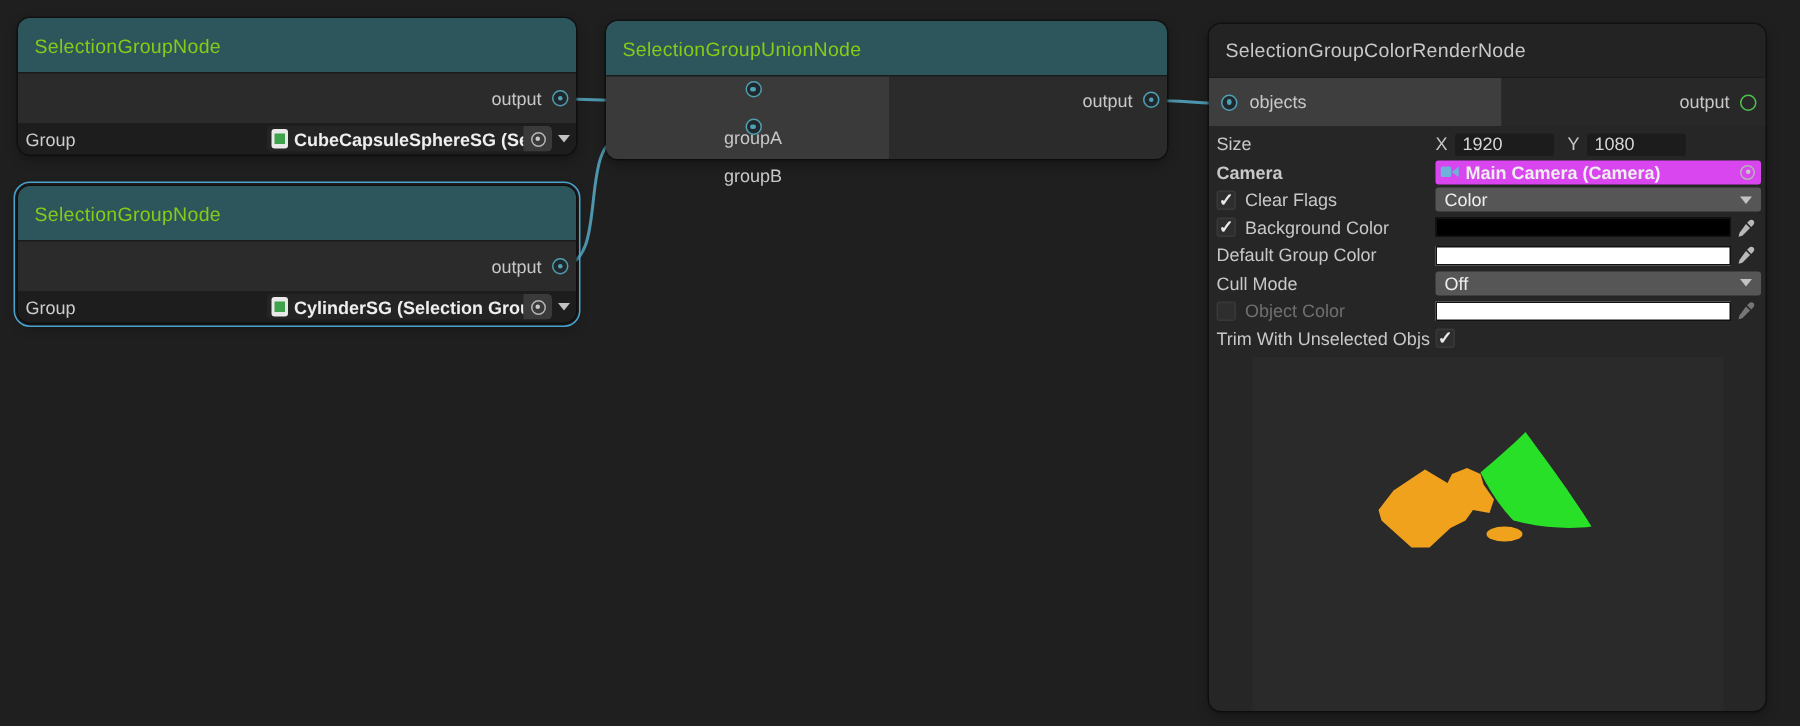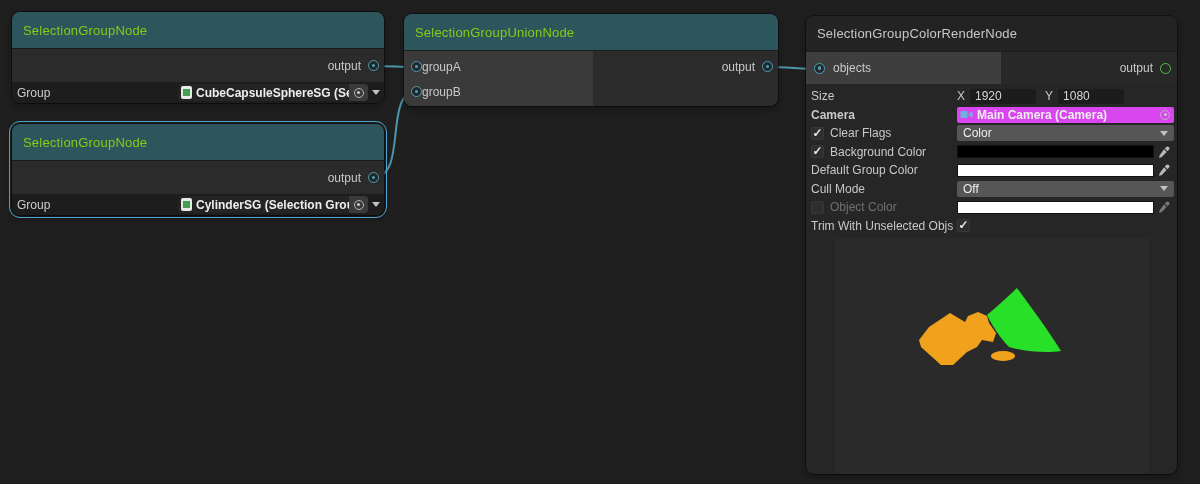--- a/index.html
+++ b/index.html
@@ -44,21 +44,21 @@
   .picker-circle{width:10px;height:10px;border-radius:50%;border:1px solid #b5b5b5;box-sizing:border-box;
     display:flex;align-items:center;justify-content:center;}
   .picker-circle .picker-dot{width:3px;height:3px;border-radius:50%;background:#c8c8c8;}
   .caret{width:0;height:0;border-left:4px solid transparent;border-right:4px solid transparent;
     border-top:5px solid #c2c2c2;flex:none;margin-left:4px;}
 
   
   .union-node{width:374px;}
   .union-body{display:flex;height:55px;}
   .union-left{width:189px;background:var(--panel-light,#3a3a3a);border-radius:0 0 0 8px;padding-top:3px;box-sizing:border-box;}
-  .union-row{height:25px;display:flex;align-items:center;gap:0;padding-left:7px;}
+  .union-row{height:25px;display:flex;align-items:center;gap:20px;padding-left:7px;flex-direction:column;}
   .union-right{flex:1;background:var(--node-body,#2b2b2b);border-radius:0 0 8px 0;padding-top:3px;box-sizing:border-box;}
   .union-out-row{height:25px;display:flex;align-items:center;justify-content:flex-end;gap:7px;padding-right:5px;}
 
   
   .render-node{width:371px;height:458px;background:var(--render-body,#262626);border-radius:8px;overflow:hidden;}
   .render-node .node-header{background:var(--render-header,#232323);height:36px;border-bottom:1px solid #1c1c1c;}
   .render-node .node-title{color:#c8c8c8;}
   .objects-row{height:32px;display:flex;align-items:stretch;}
   .objects-left{width:187px;background:var(--objects-band,#3e3e3e);display:flex;align-items:center;gap:8px;padding-left:8px;}
   .objects-right{flex:1;background:#282828;display:flex;align-items:center;justify-content:flex-end;gap:7px;padding-right:6px;}

